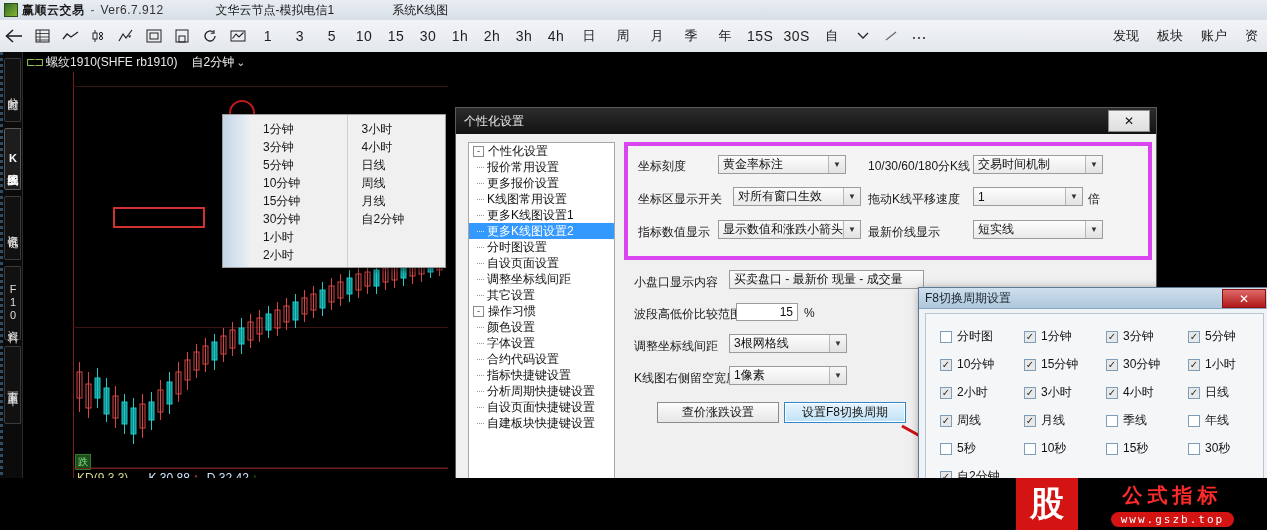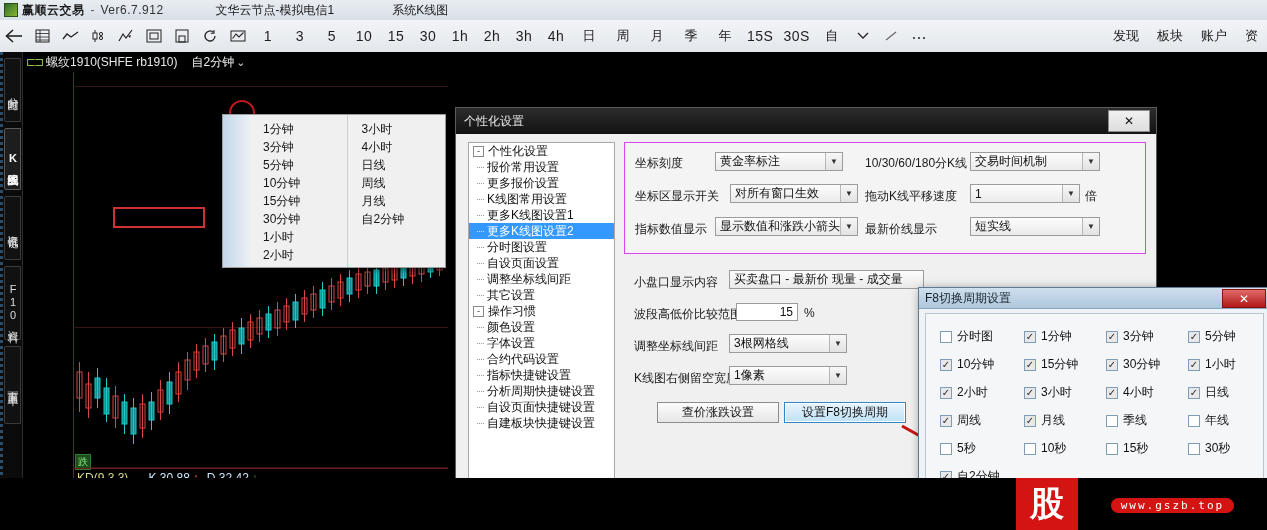--- a/index.html
+++ b/index.html
@@ -159,21 +159,21 @@
   .tr-child:before{
     content:"";position:absolute;left:8px;top:8px;width:7px;height:1px;
     border-top:1px dotted #9a9a9a;
   }
   .tr-child.sel{background:#3399ff;color:#fff;}
   .tr-child.sel:before{border-top-color:#cfe6ff;}
 
   
   #pref-right{position:absolute;left:168px;top:8px;width:520px;height:420px;}
   .sec{
-    position:absolute;left:0;width:520px;border:1px solid #d946ef;background:#f4f4f4;
+    position:absolute;left:0;width:520px;border:4px solid #d946ef;background:#f4f4f4;
   }
   #sec1{top:0;height:110px;}
   #sec2{top:120px;height:260px;border:none;background:transparent;}
   .fl{position:absolute;font-size:12px;color:#1a1a1a;}
   .combo{
     position:absolute;height:19px;background:linear-gradient(#fdfdfd,#eaeaea);
     border:1px solid #9c9c9c;box-sizing:border-box;
     font-size:12px;color:#111;display:flex;align-items:center;
   }
   .combo .cv{padding-left:4px;flex:1;overflow:hidden;white-space:nowrap;}
@@ -752,15 +752,16 @@
       <div id="f8-ok">确定</div>
     </div>
   </div>
 
 </div>
 
 <div id="bottom-strip"></div>
 <div id="banner">
   <div class="gu">股</div>
   <div class="bright">
+    <div class="b1">公式指标</div>
     <div class="b2">www.gszb.top</div>
   </div>
 </div>
 
 </body></html>

